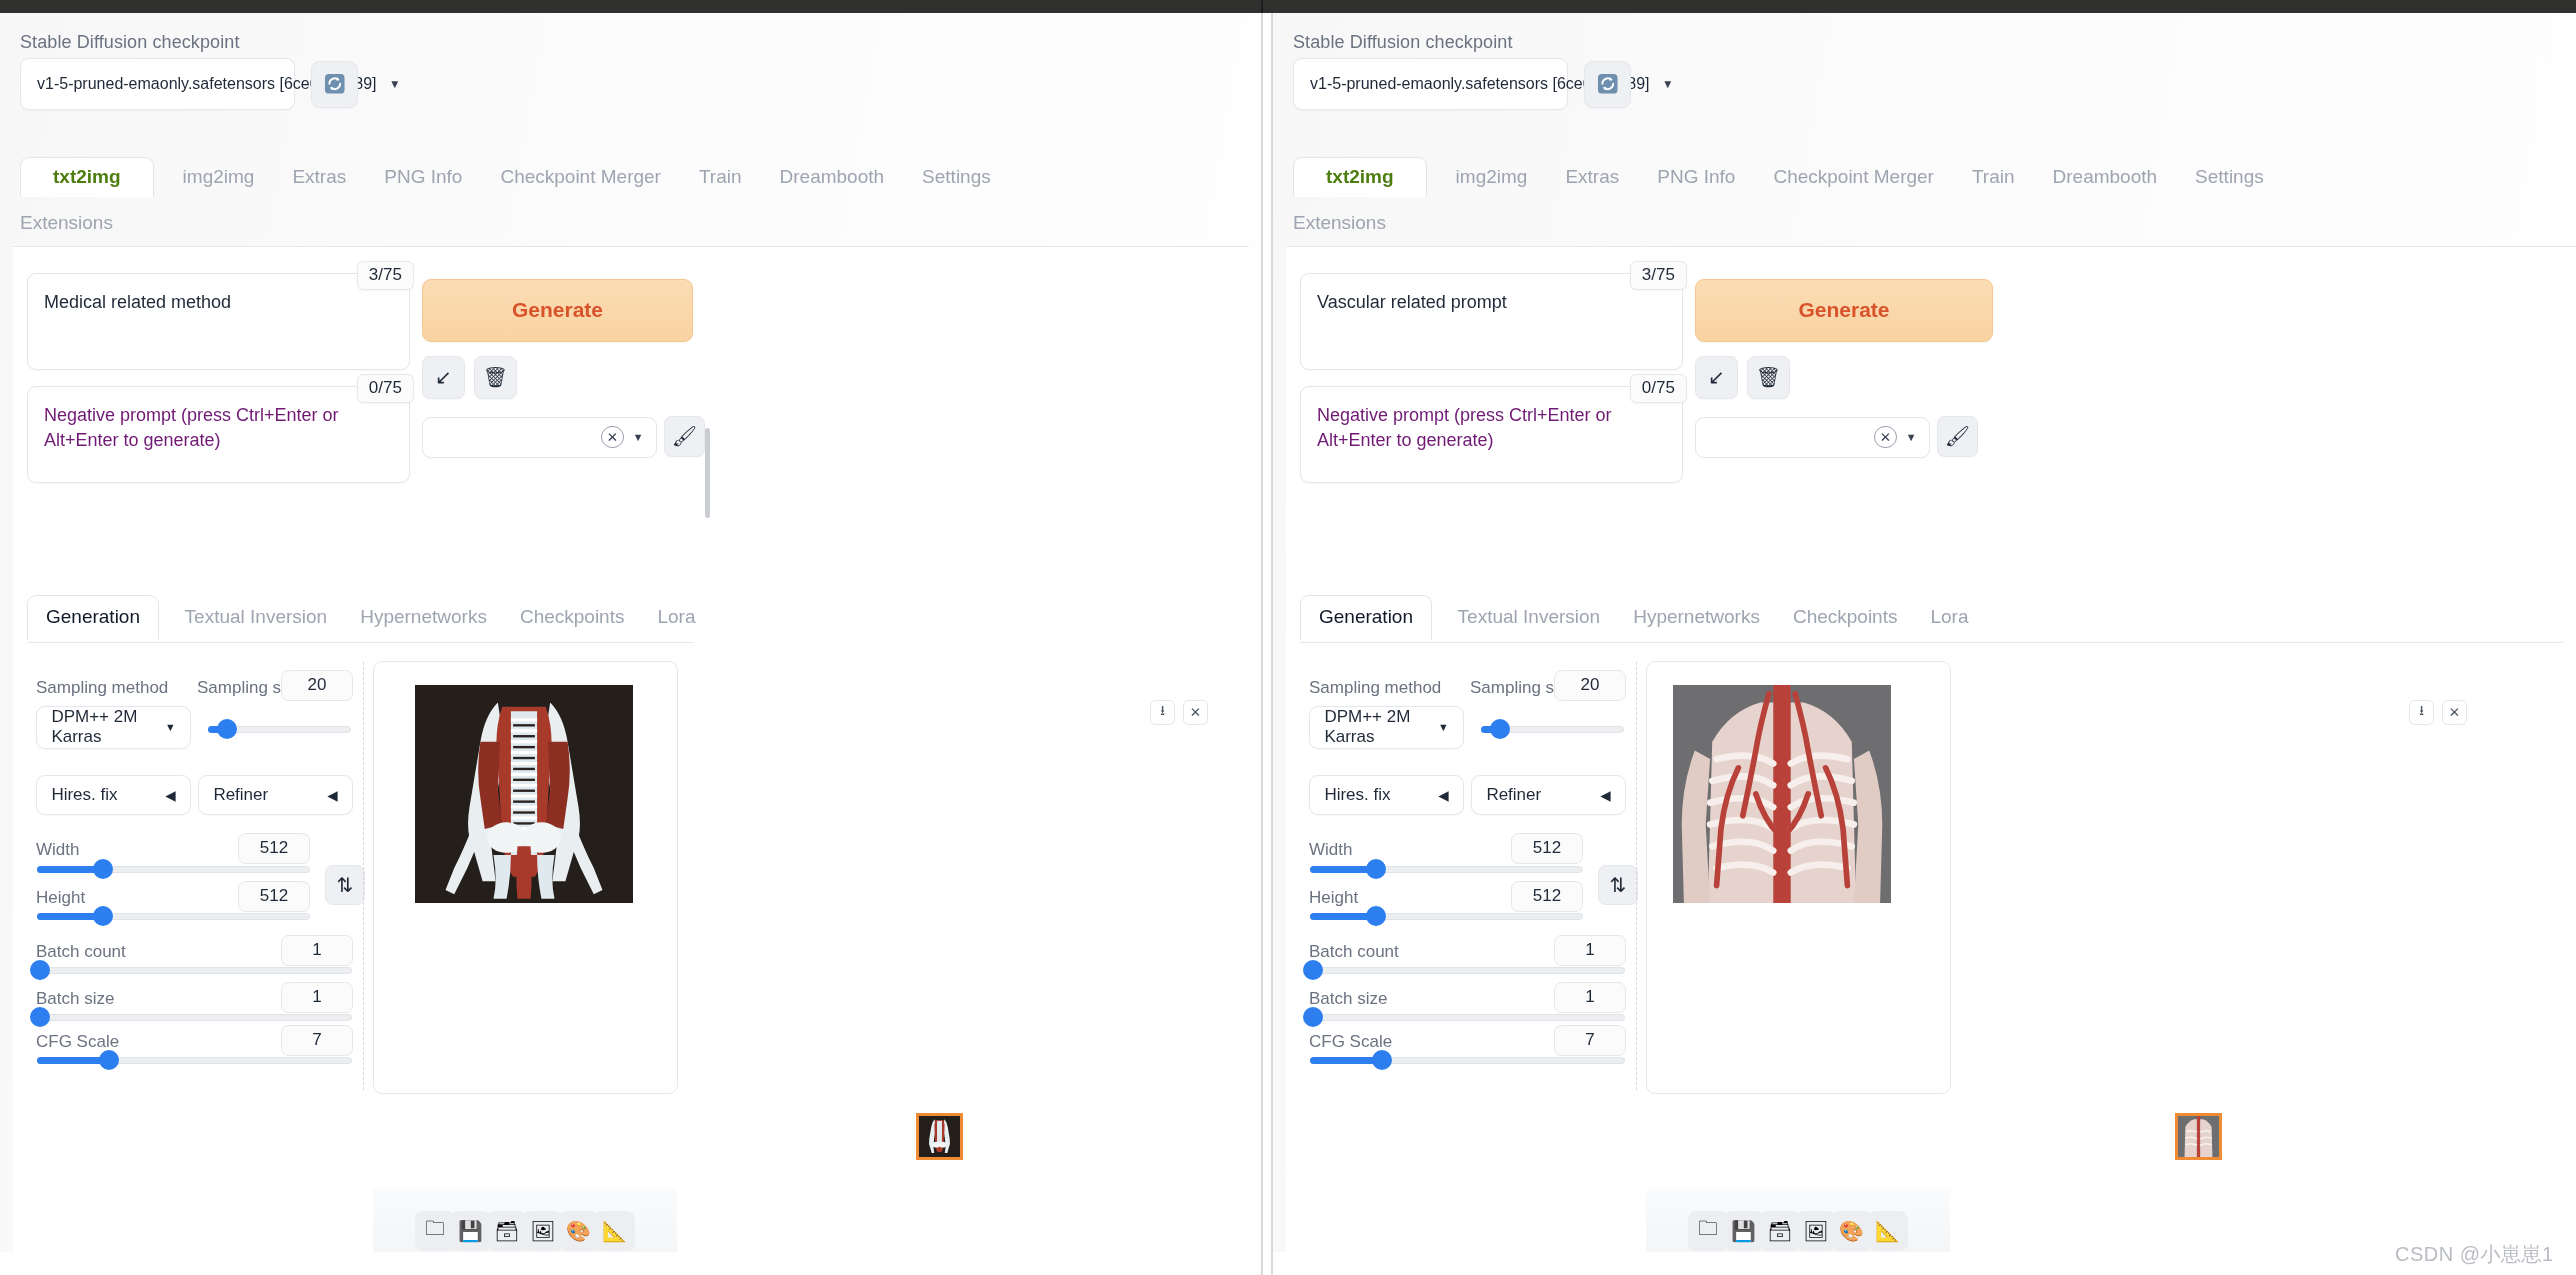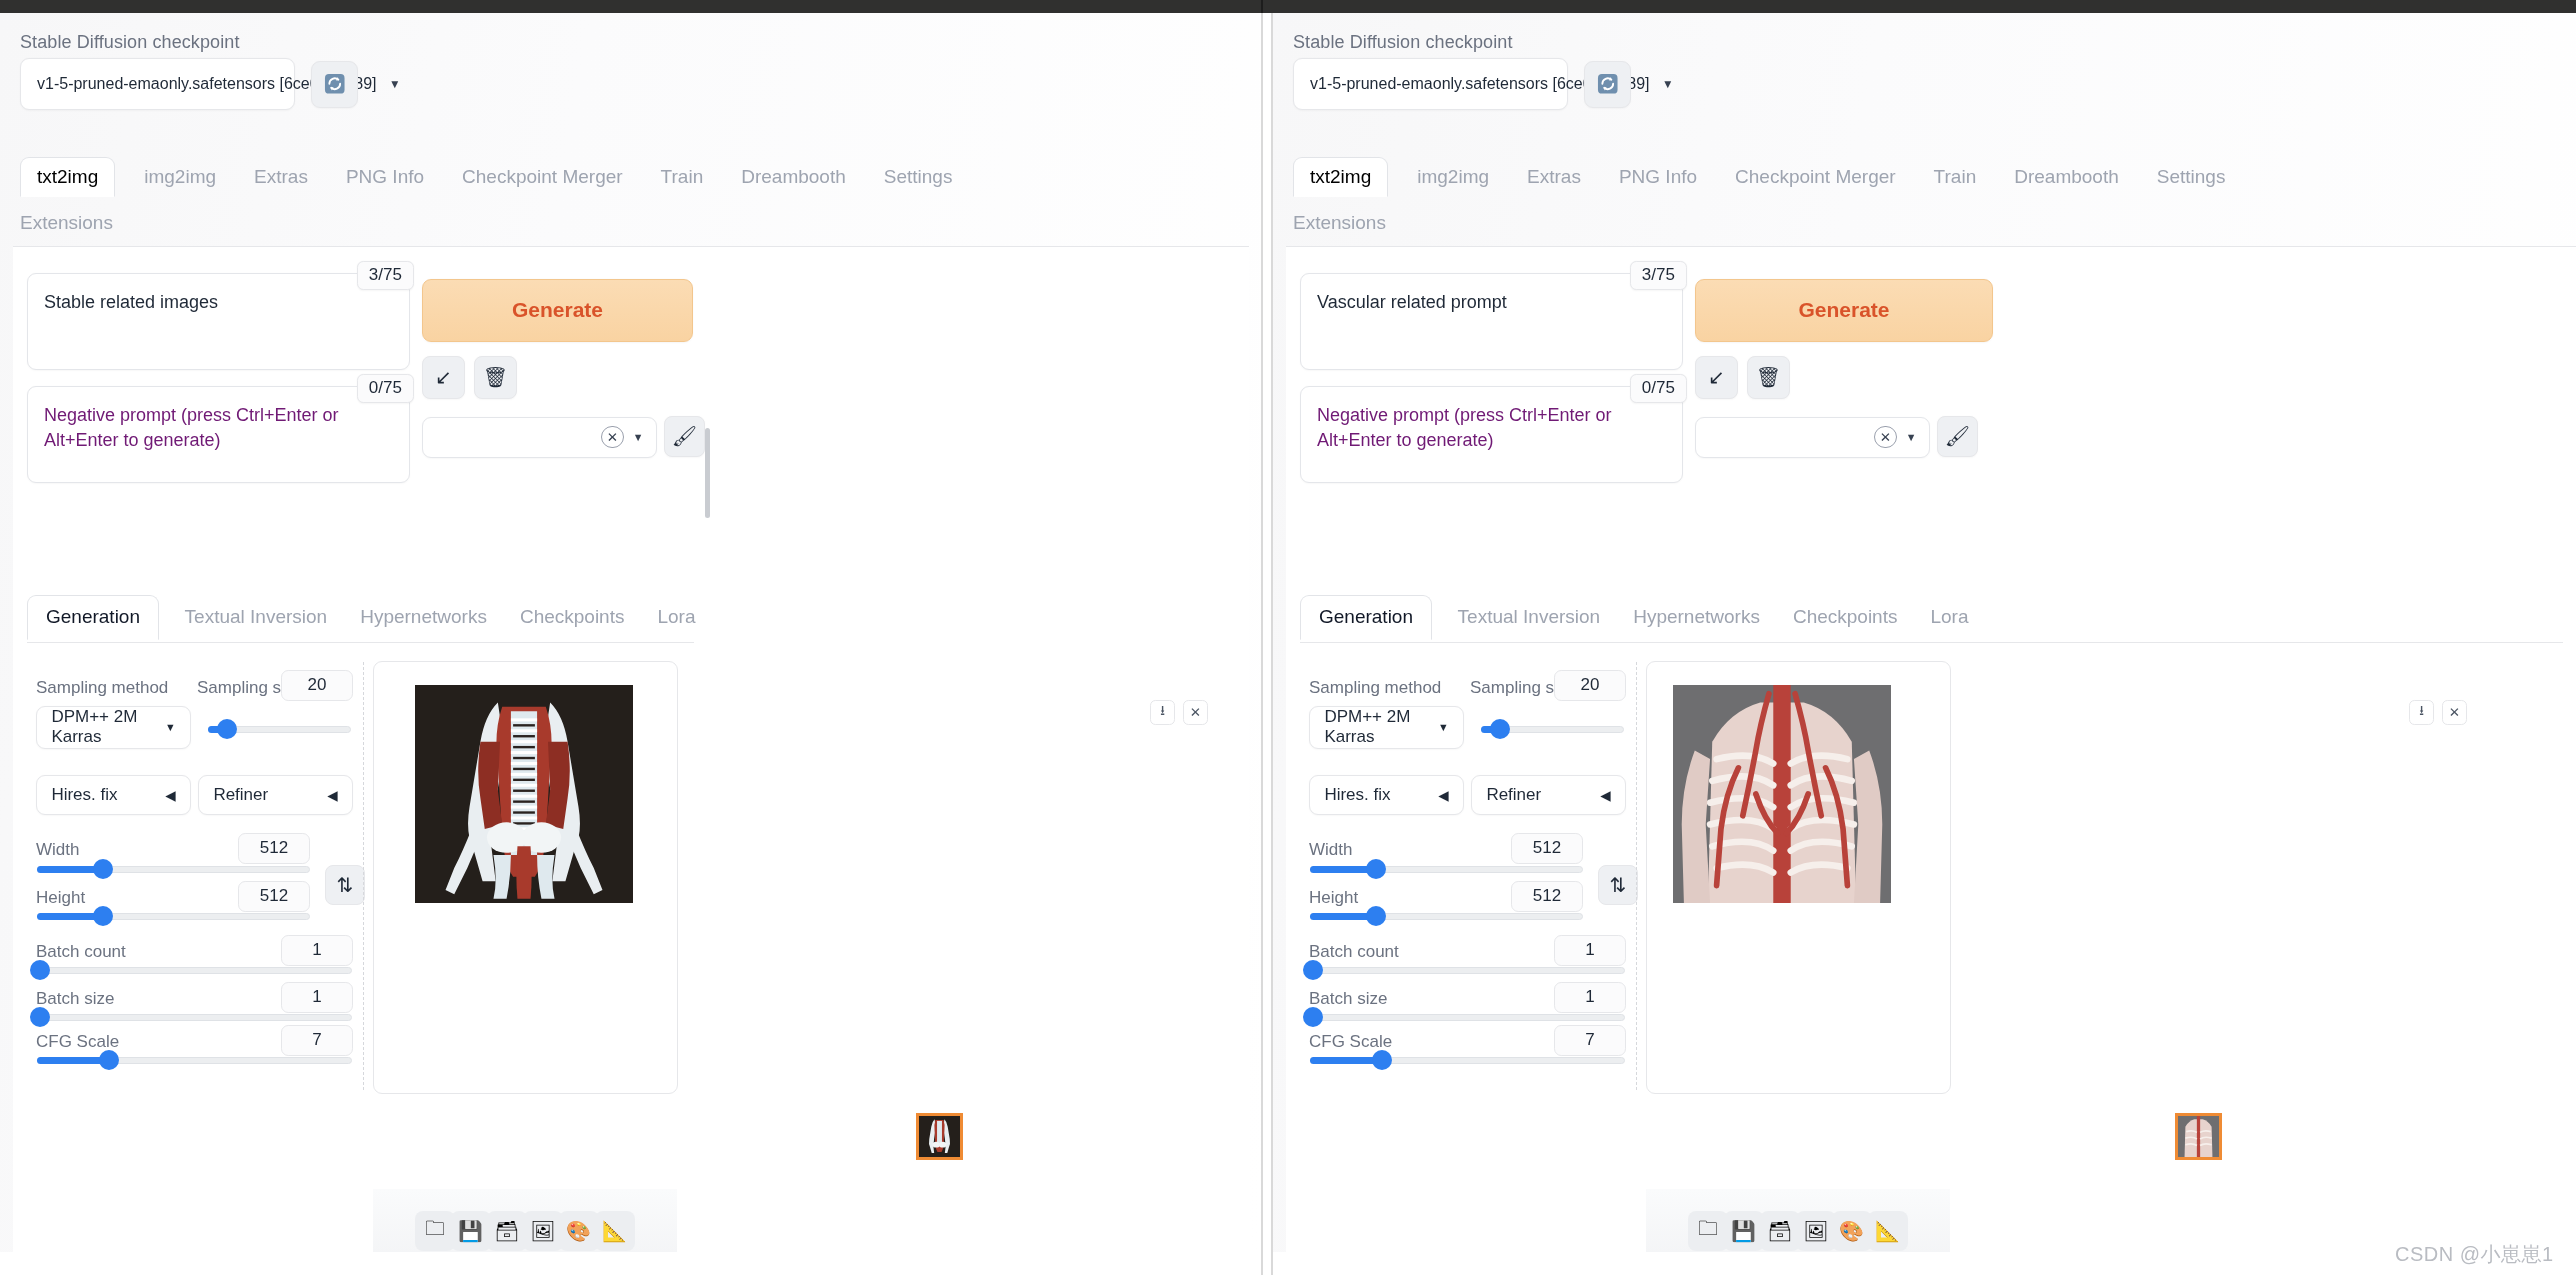--- a/index.html
+++ b/index.html
@@ -58,24 +58,24 @@
   }
   .refresh-btn svg { width:23.5px; height:23.5px; }
 
   
   .tabbar { position:absolute; }
   .tab {
     display:inline-block; font-size:19px; color:#9ea4b0; padding:8px 0;
     white-space:nowrap;
   }
   .tab.active {
-    color:#000000; font-weight:400;
+    color:#4d7c0f; font-weight:700;
     border:0.9px solid #e2e4e8; border-bottom-color:transparent;
     border-radius:9px 9px 0 0; background:#fff;
-    padding:8px 16px;
+    padding:8px 32px;
   }
   .tabrow2 { position:absolute; }
   .tabrow2 .tab { font-size:19px; }
 
   
   .bodypanel {
     position:absolute; border-top:0.9px solid #e6e7ea; background:#fff;
   }
   .prompt-box {
     position:absolute; border:0.9px solid #e4e6ea; border-radius:9px;
@@ -232,21 +232,21 @@
       <span class="tab" style="margin-left:34px;">Dreambooth</span>
       <span class="tab" style="margin-left:34px;">Settings</span>
     </div>
     <div class="tabrow2" style="left:20px; top:191px;">
       <span class="tab">Extensions</span>
     </div>
 
     <div class="bodypanel" style="left:12.6px; top:233px; width:1236px; height:1030px;"></div>
 
     <div class="prompt-box" style="left:27px; top:260px; width:383px; height:97px;">
-      <div class="txt">Stable related images</div>
+      <div class="txt">Medical related method</div>
     </div>
     <div class="token-counter" style="left:357px; top:248px;">3/75</div>
 
     <div class="prompt-box" style="left:27px; top:373px; width:383px; height:97px;">
       <div class="txt ph">Negative prompt (press Ctrl+Enter or Alt+Enter to generate)</div>
     </div>
     <div class="token-counter" style="left:357px; top:361px;">0/75</div>
 
     <div class="gen-btn" style="left:422px; top:266px; width:271px; height:63px;">Generate</div>
     <div class="sq-btn" style="left:422px; top:343px;">↙</div>

